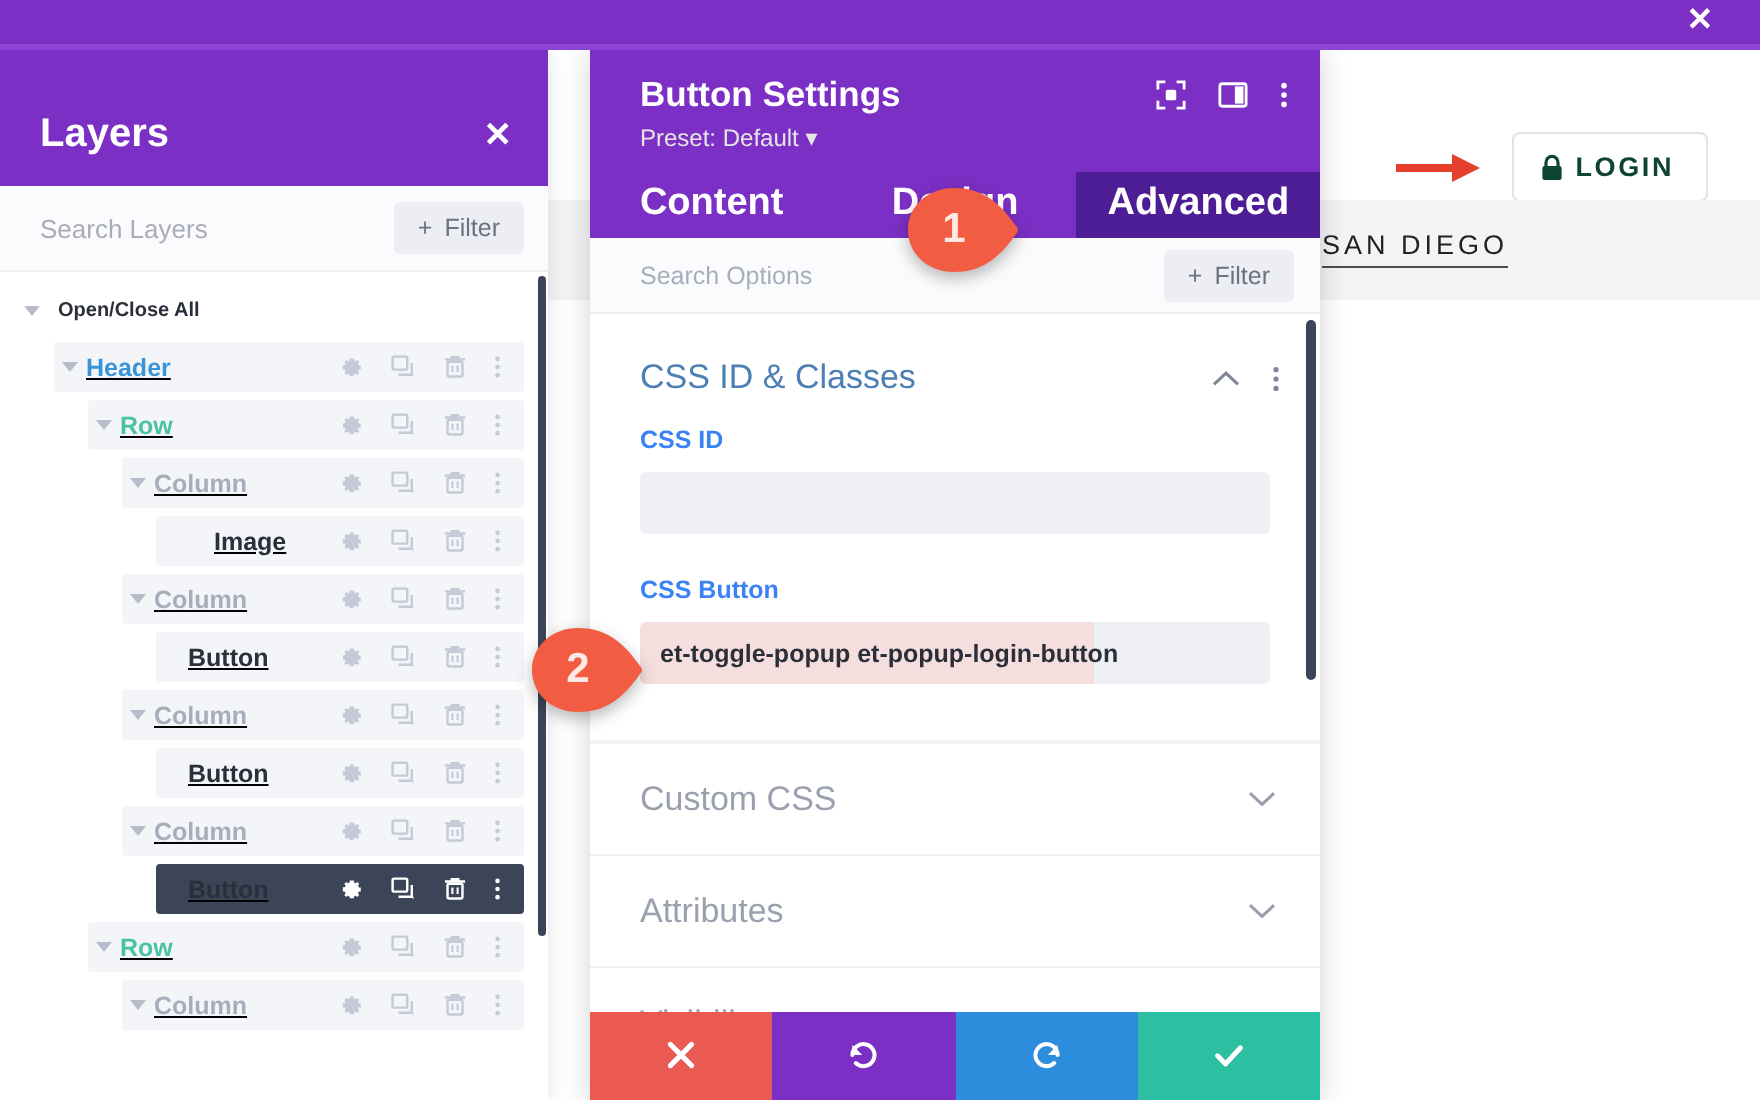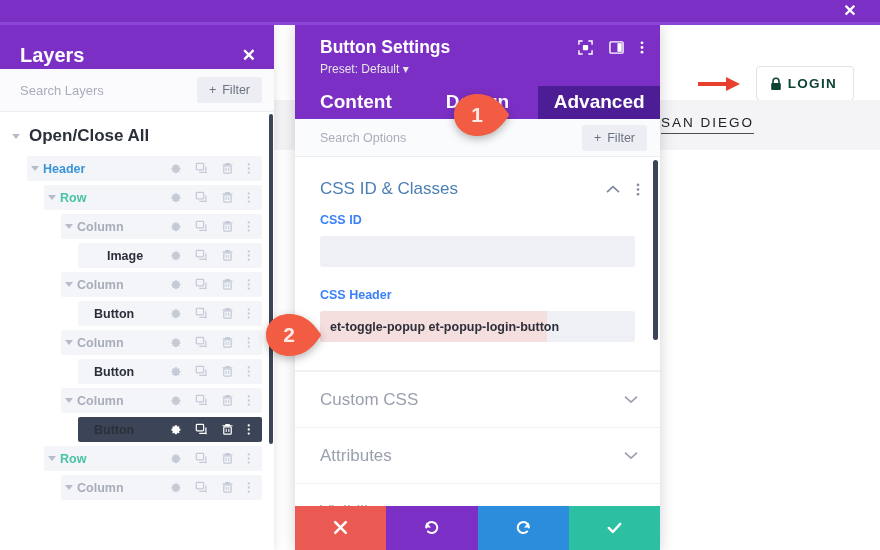--- a/index.html
+++ b/index.html
@@ -67,43 +67,43 @@
     background: #8c45d6; z-index: 39;
   }
 
   
   .layers {
     position: absolute; left: 0; top: 25px; width: 274px; height: 525px;
     background: #fff; z-index: 20;
     box-shadow: 0 1px 10px rgba(0,0,0,.12);
   }
   .layers-head {
-    height: 44px; background: #7b2fc4; display: flex; align-items: center;
+    height: 68px; background: #7b2fc4; display: flex; align-items: center;
     padding: 16px 18px 0 20px; justify-content: space-between;
   }
   .layers-title { color: #fff; font-size: 20px; font-weight: 700; }
   .layers-close { color: #fff; font-size: 17px; font-weight: 700; line-height: 1; }
   .layers-search {
     height: 43px; background: #fbfbfd; border-bottom: 1px solid #edeef2;
     display: flex; align-items: center; padding: 0 12px 0 20px;
     justify-content: space-between;
   }
   .layers-search-ph { color: #a9adbb; font-size: 13px; }
   .filter-btn {
     background: #eceef3; color: #6b7280; font-size: 12.5px;
     padding: 6px 12px; border-radius: 3px; display: flex; gap: 6px; align-items: center;
   }
   .layers-list { position: relative; padding-top: 8px; height: 426px; overflow: hidden; }
   .open-close-all {
     display: flex; align-items: center; gap: 9px;
-    padding: 6px 0 6px 12px; font-size: 17px; color: #2b2f3a; font-weight: 600;
+    padding: 6px 0 6px 12px; font-size: 10px; color: #2b2f3a; font-weight: 600;
   }
   .row {
     position: relative; display: flex; align-items: center;
-    height: 25px; margin: 4px 12px 4px 0; border-radius: 2px;
+    height: 25px; margin: 4px 12px 4px 0; border-radius: 2px; text-decoration: underline;
   }
   .row .caret { width: 16px; flex: 0 0 16px; display: flex; justify-content: center; }
   .row .label { flex: 1 1 auto; font-size: 12.5px; font-weight: 700; }
   .row .acts { display: flex; align-items: center; gap: 13px; padding-right: 12px; }
   .row.bg { background: #f3f5f9; }
   .row.sel { background: #3c4558; }
   .row.sel .label { color: #fff; }
   .caret-tri {
     width: 0; height: 0; border-left: 4.5px solid transparent;
     border-right: 4.5px solid transparent; border-top: 5px solid #b6bcca;
@@ -622,21 +622,21 @@
           </svg>
         </div>
       </div>
 
       <div class="field">
         <div class="field-label">CSS ID</div>
         <input class="field-input" value="" style="">
       </div>
       <div class="field-gap"></div>
       <div class="field">
-        <div class="field-label">CSS Header</div>
+        <div class="field-label">CSS Button</div>
         <input class="field-input filled" value="et-toggle-popup et-popup-login-button" style="">
       </div>
 
       <div class="sections-top-border"></div>
       <div id="closed-sections">
           <div class="section-row">
             <span class="section-title-closed">Custom CSS</span>
             <svg width="14" height="9" viewBox="0 0 14 9">
               <path d="M1 1.6L7 7.2l6-5.6" fill="none" stroke="#9aa0ae" stroke-width="1.6"></path>
             </svg>

